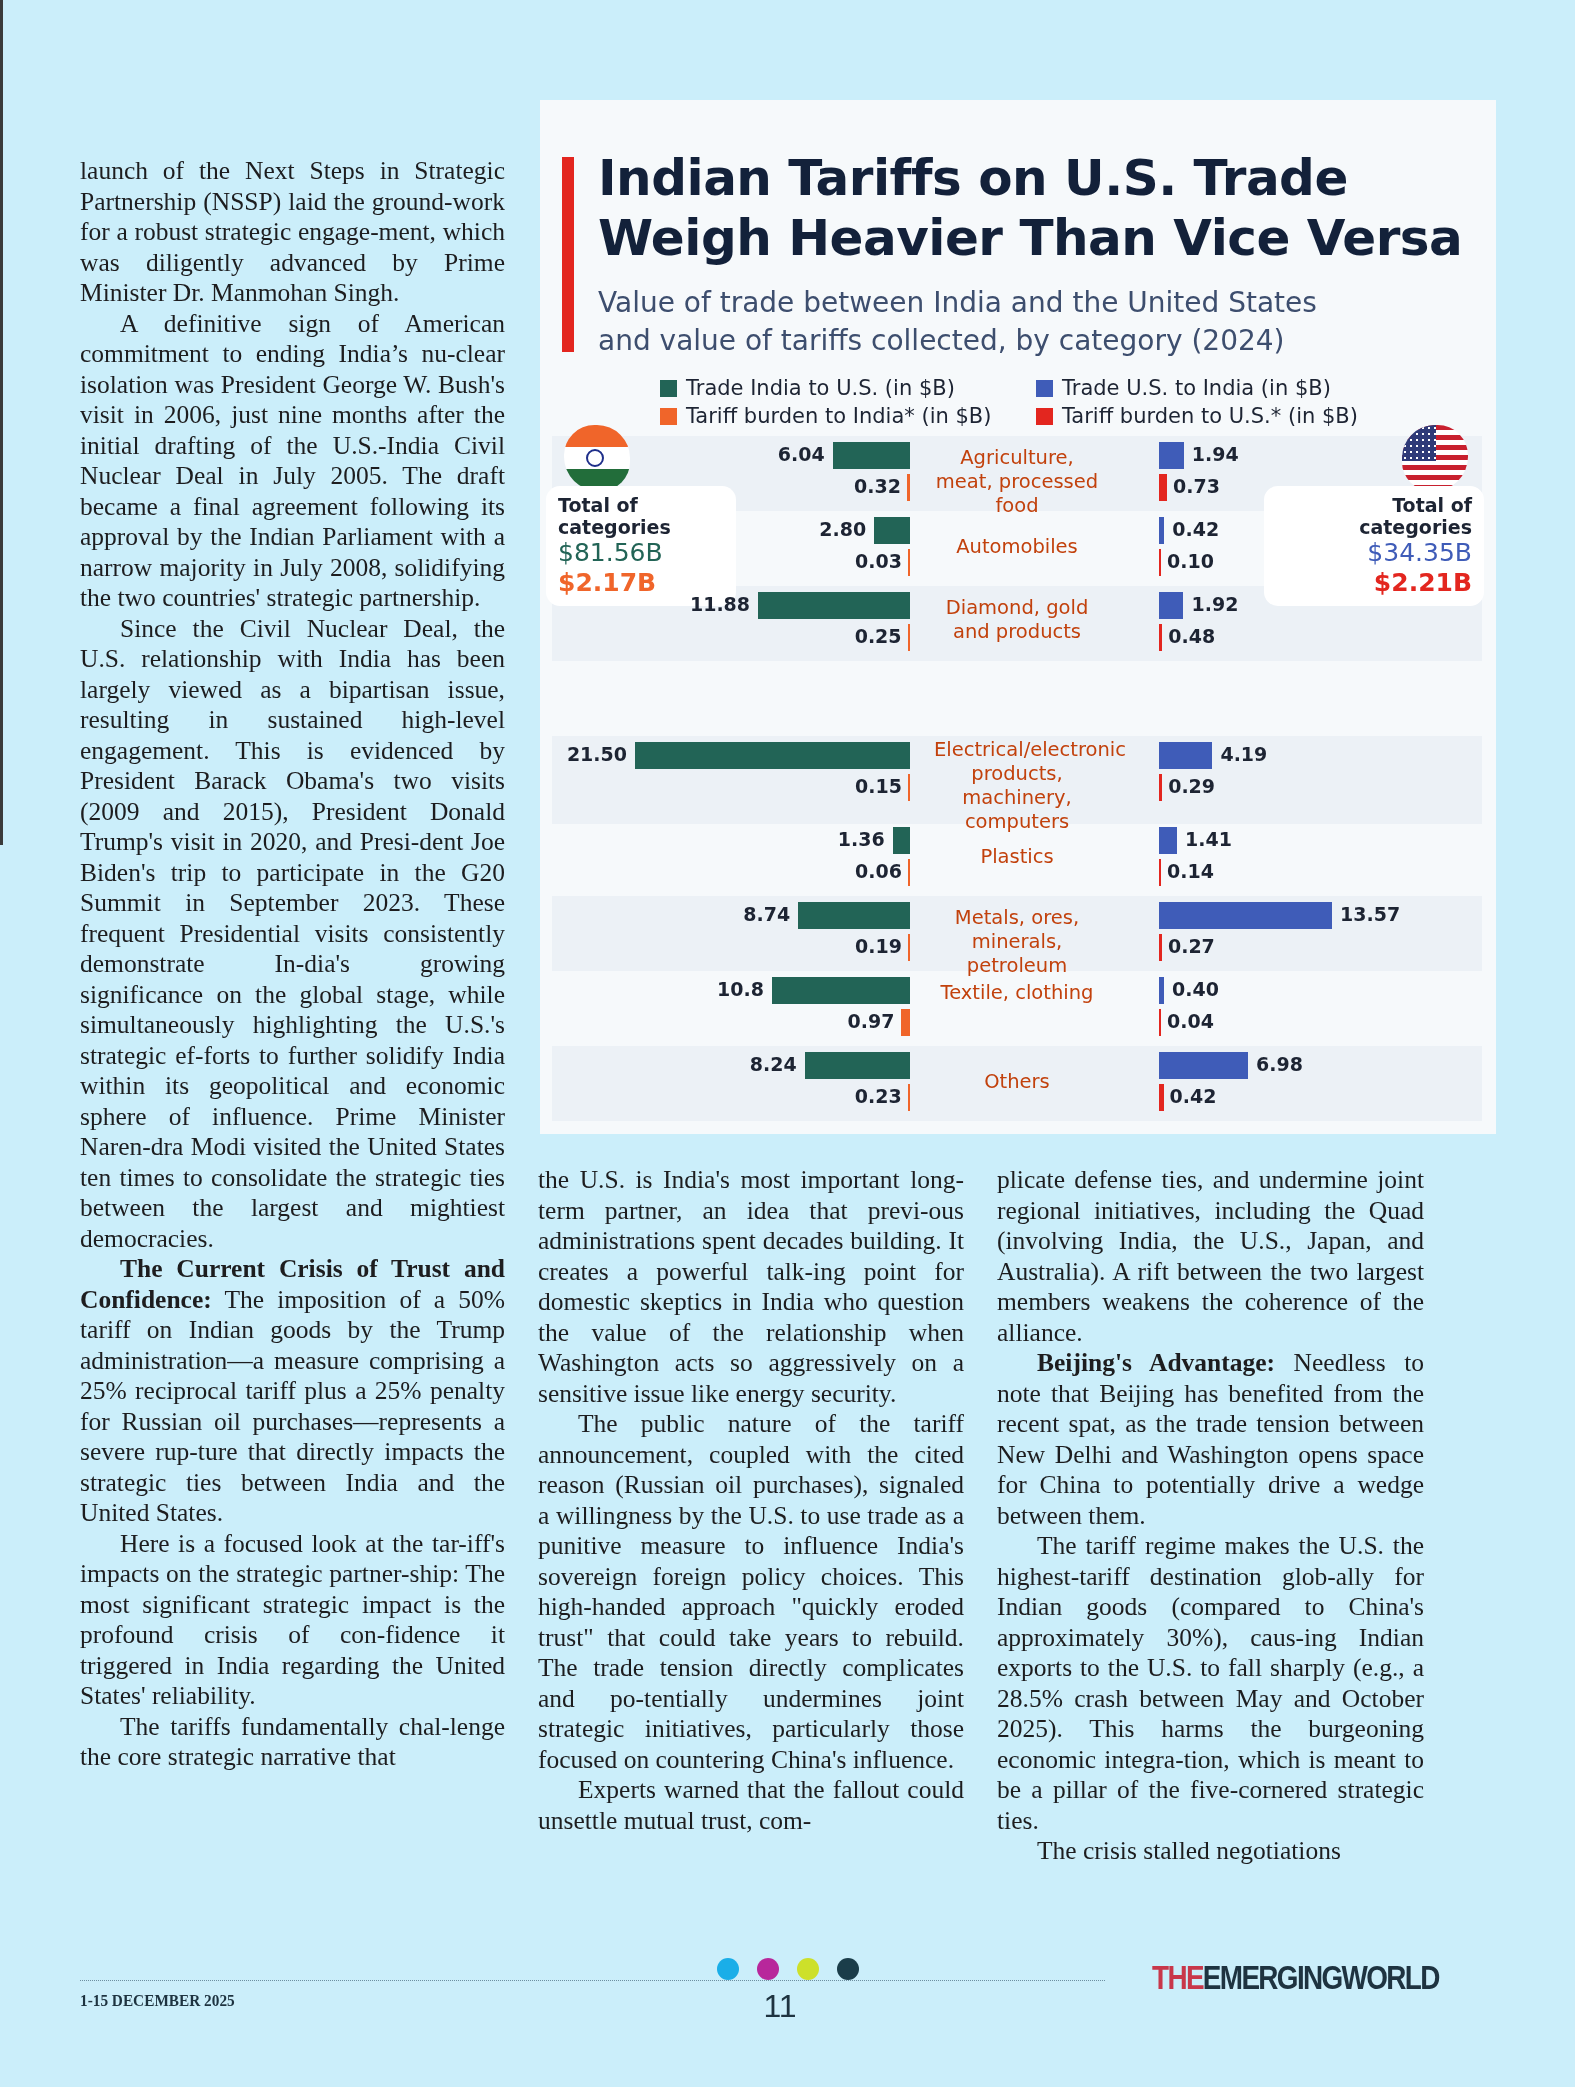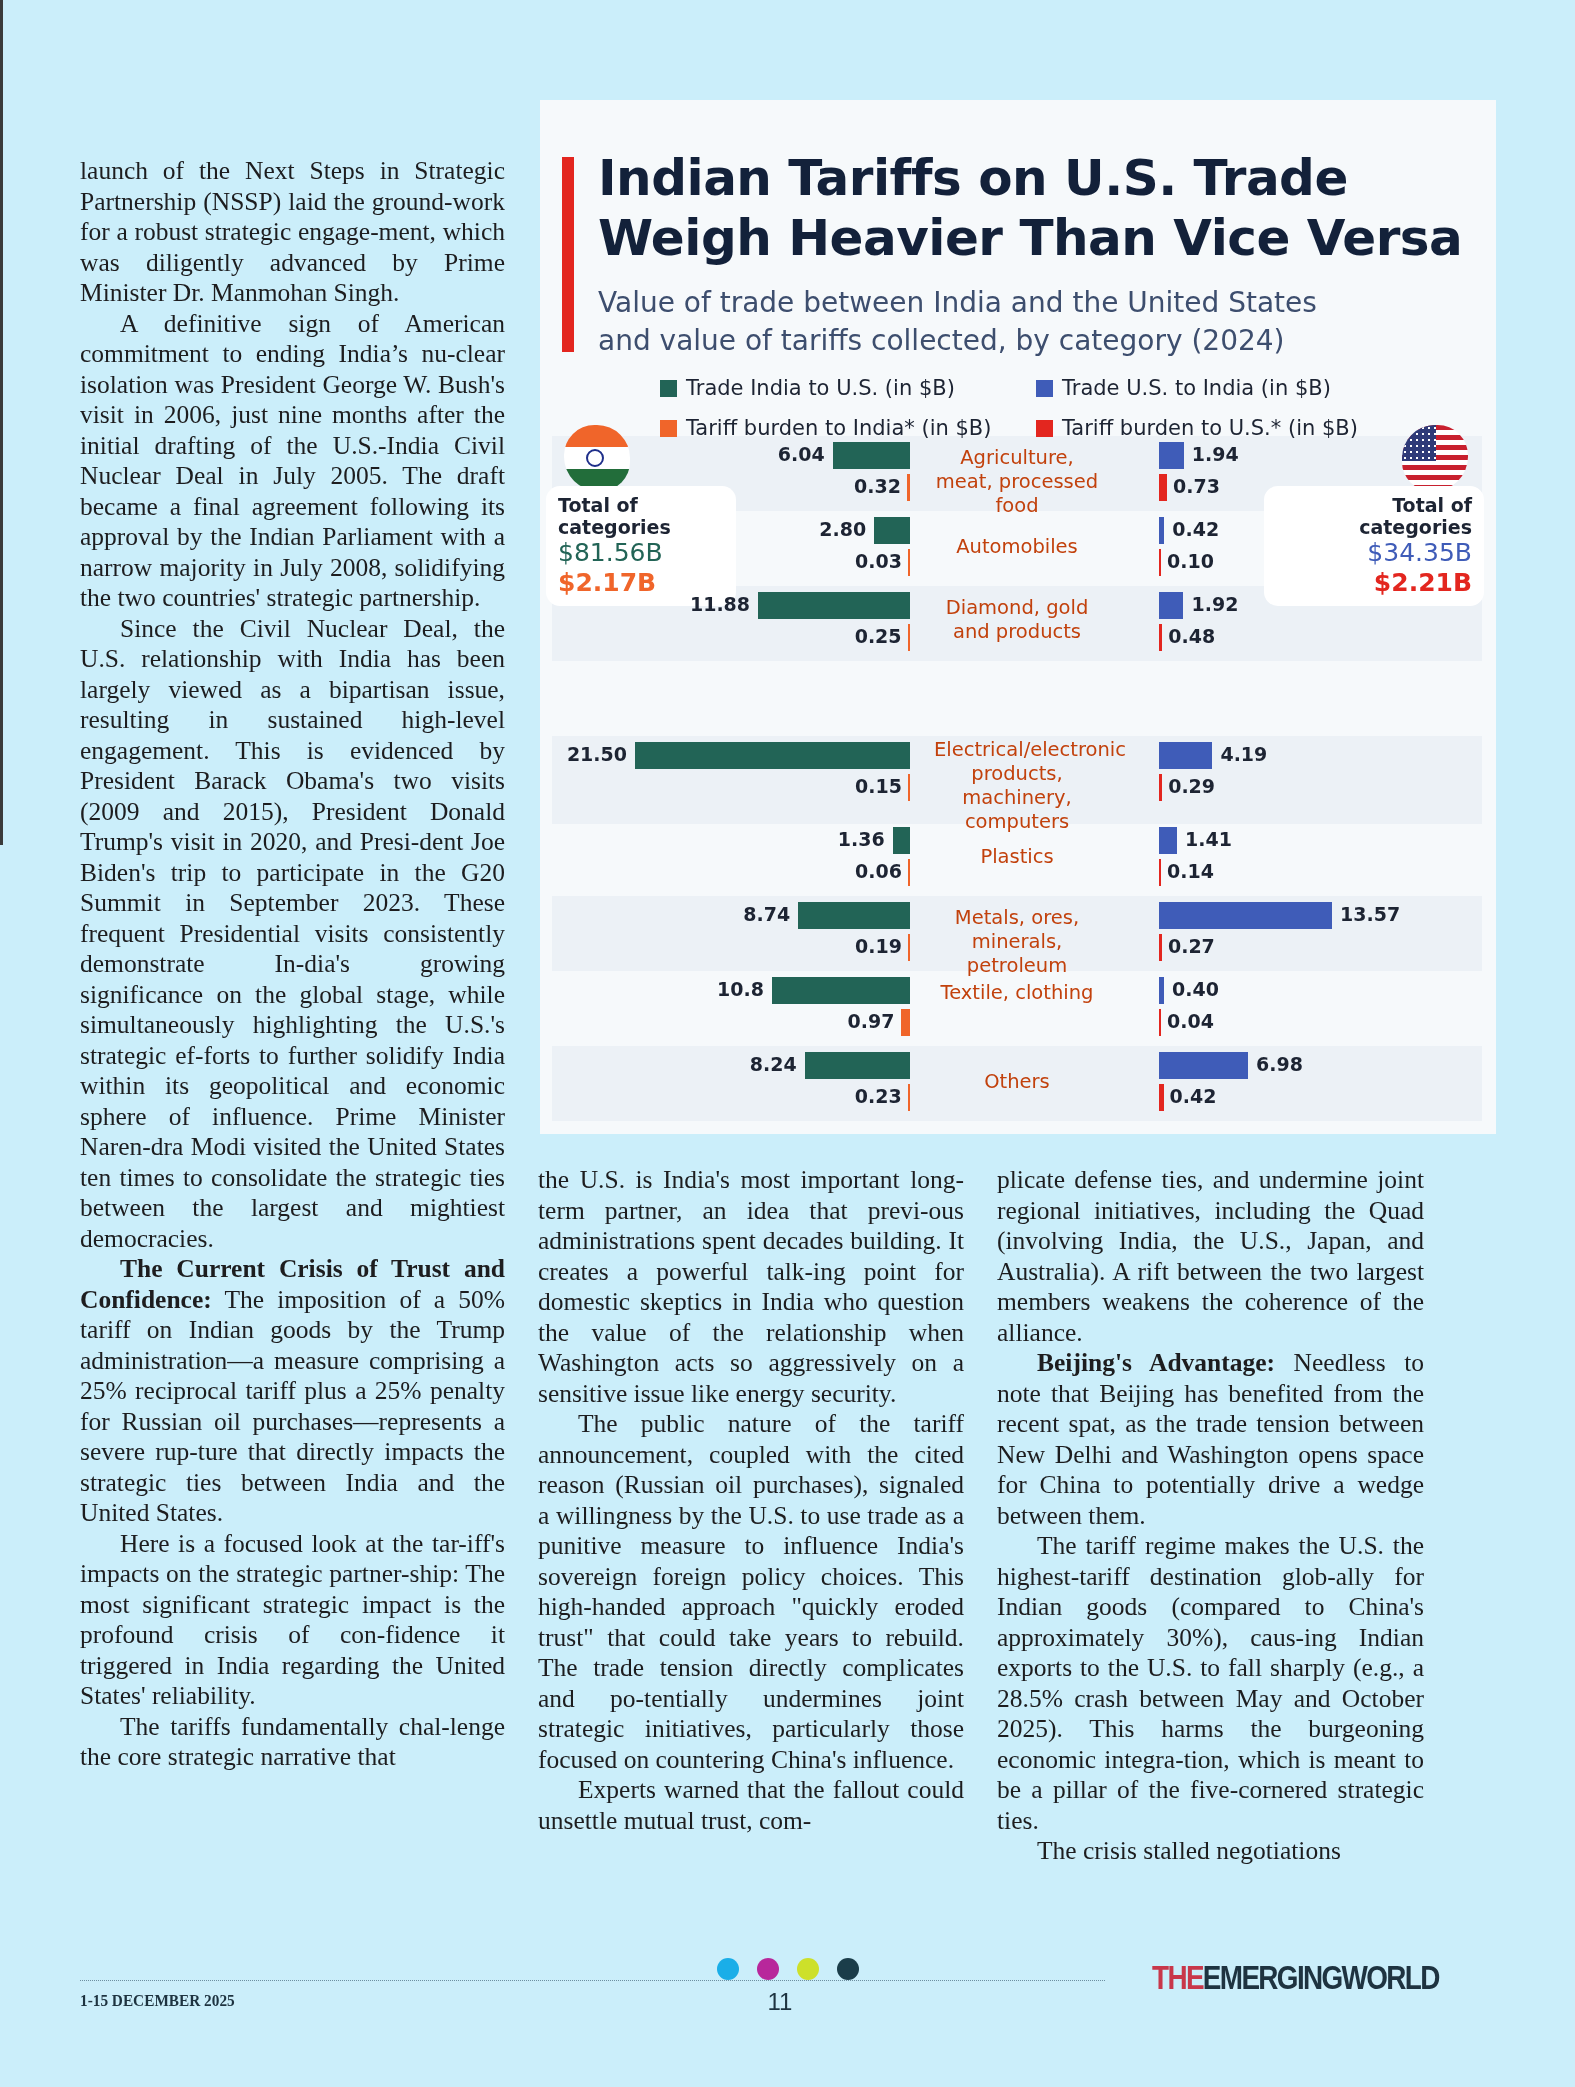--- a/index.html
+++ b/index.html
@@ -44,21 +44,21 @@
     position: absolute; left: 58px; top: 48px;
     font-size: 50px; font-weight: bold; line-height: 60px; color: #13213a;
     letter-spacing: -0.5px;
   }
   .subtitle {
     position: absolute; left: 58px; top: 184px;
     font-size: 28px; line-height: 38px; color: #3d4e6e;
   }
   .legend {
     position: absolute; left: 120px; top: 276px; width: 760px;
-    display: grid; grid-template-columns: 376px 340px; row-gap: 16px;
+    display: grid; grid-template-columns: 376px 340px; row-gap: 4px;
     font-size: 21px; color: #1d2433;
   }
   .legend-item { display: flex; align-items: center; gap: 9px; }
   .swatch { width: 17px; height: 17px; display: inline-block; }
 
   .row-band {
     position: absolute; left: 12px; width: 930px; background: #ecf1f6;
   }
   .cat-row { position: absolute; left: 0; width: 956px; }
   .bar { position: absolute; }
@@ -105,21 +105,21 @@
   }
   .dot { position: absolute; top: 1958px; width: 22px; height: 22px; border-radius: 50%; }
   .footer-date {
     position: absolute; left: 80px; top: 1991px;
     font-size: 17px; font-weight: bold; color: #1e3340;
     font-family: "Liberation Serif", serif;
     transform: scaleX(0.9); transform-origin: left;
   }
   .page-num {
     position: absolute; left: 760px; top: 1988px; width: 40px; text-align: center;
-    font-size: 24px; color: #1e3340; font-family: "Liberation Sans", sans-serif;
+    font-size: 32px; color: #1e3340; font-family: "Liberation Sans", sans-serif;
   }
   .brand {
     position: absolute; left: 1152px; top: 1958px;
     font-family: "Liberation Sans", sans-serif; font-weight: bold;
     font-size: 34px; letter-spacing: -2px;
     transform: scaleX(0.82); transform-origin: left;
   }
   .brand .the { color: #c8374a; }
   .brand .rest { color: #1e3340; }
 </style>

